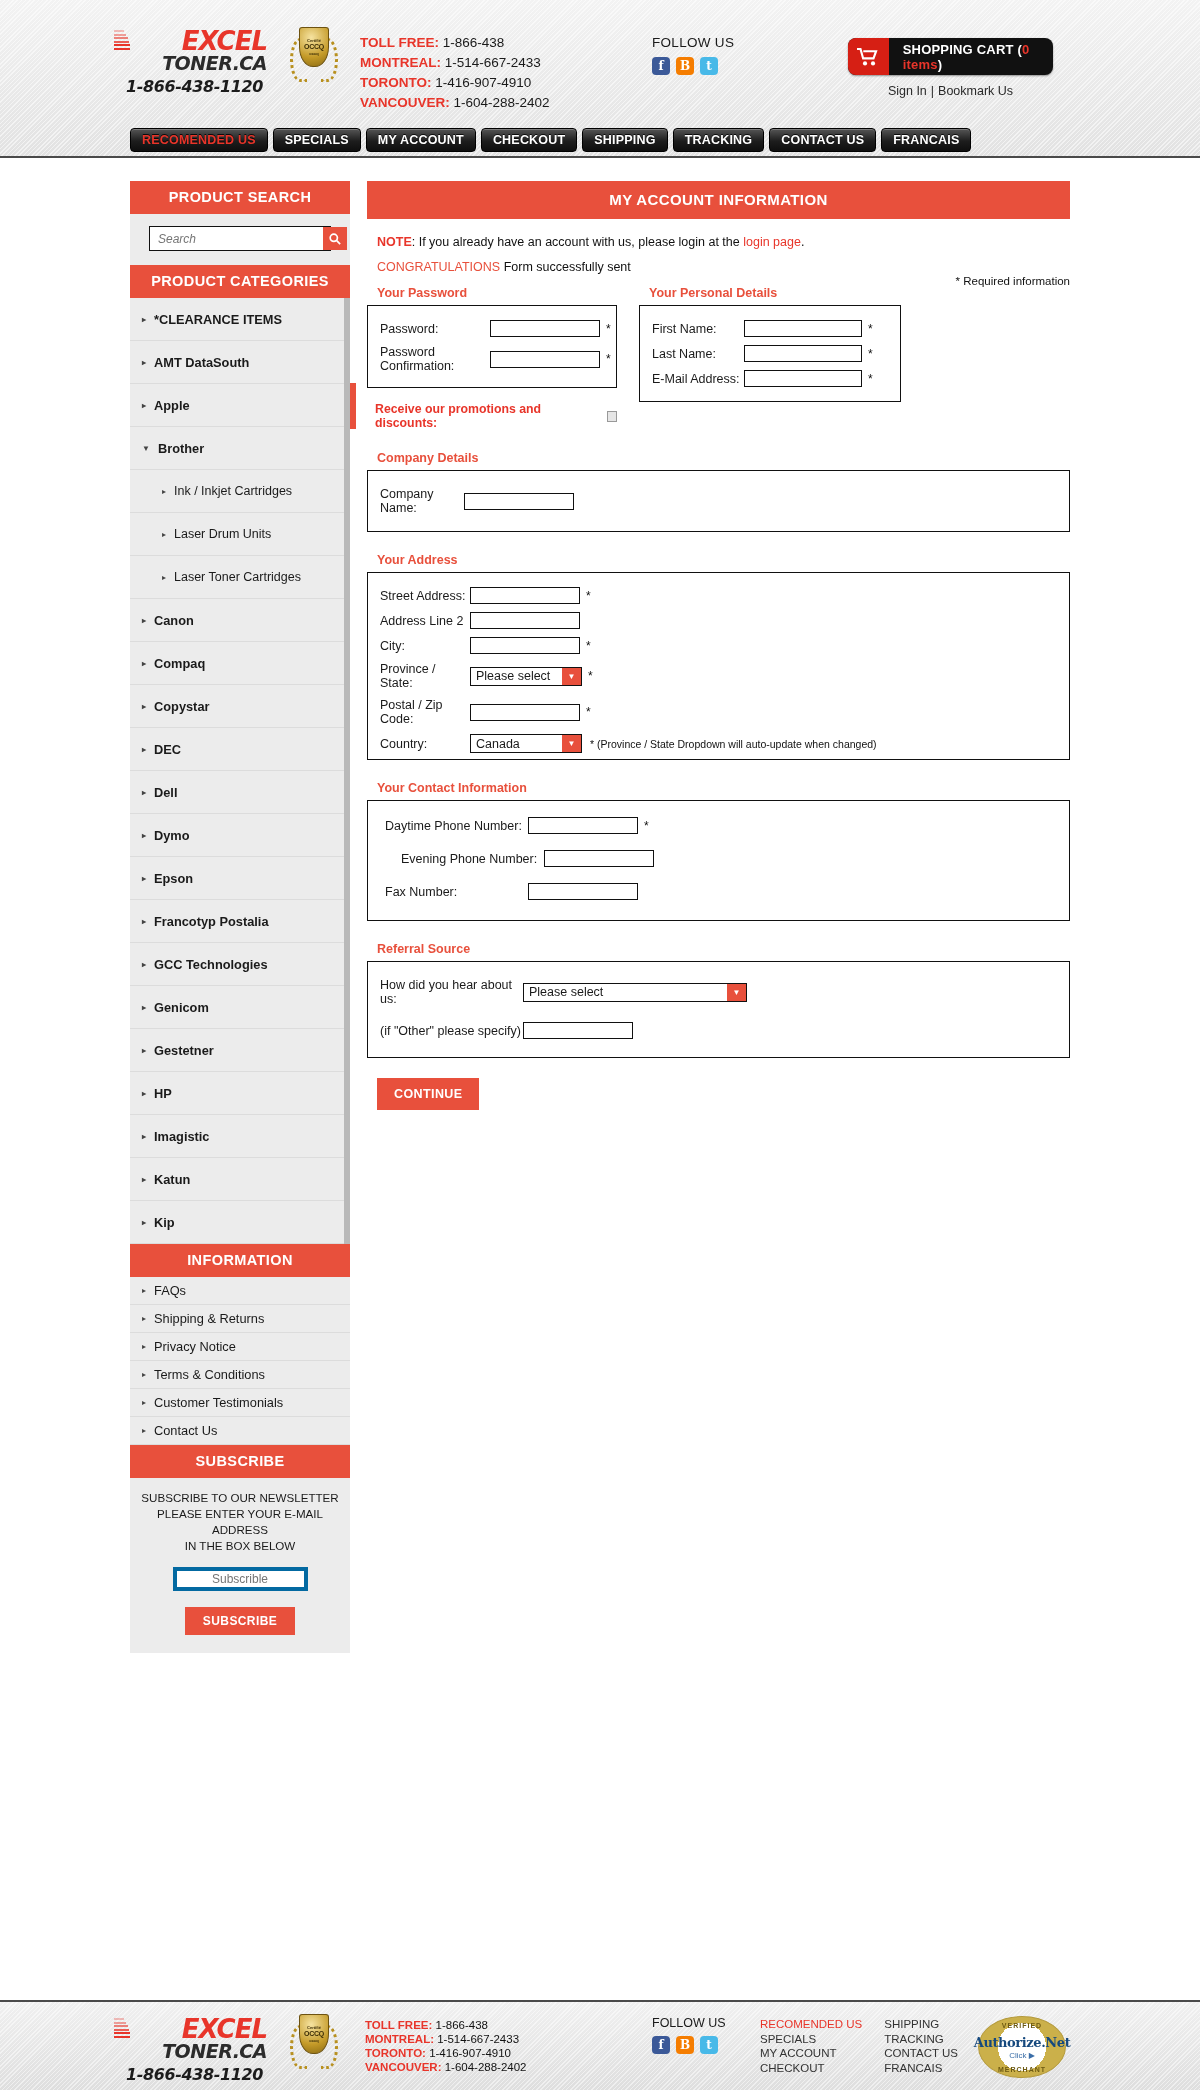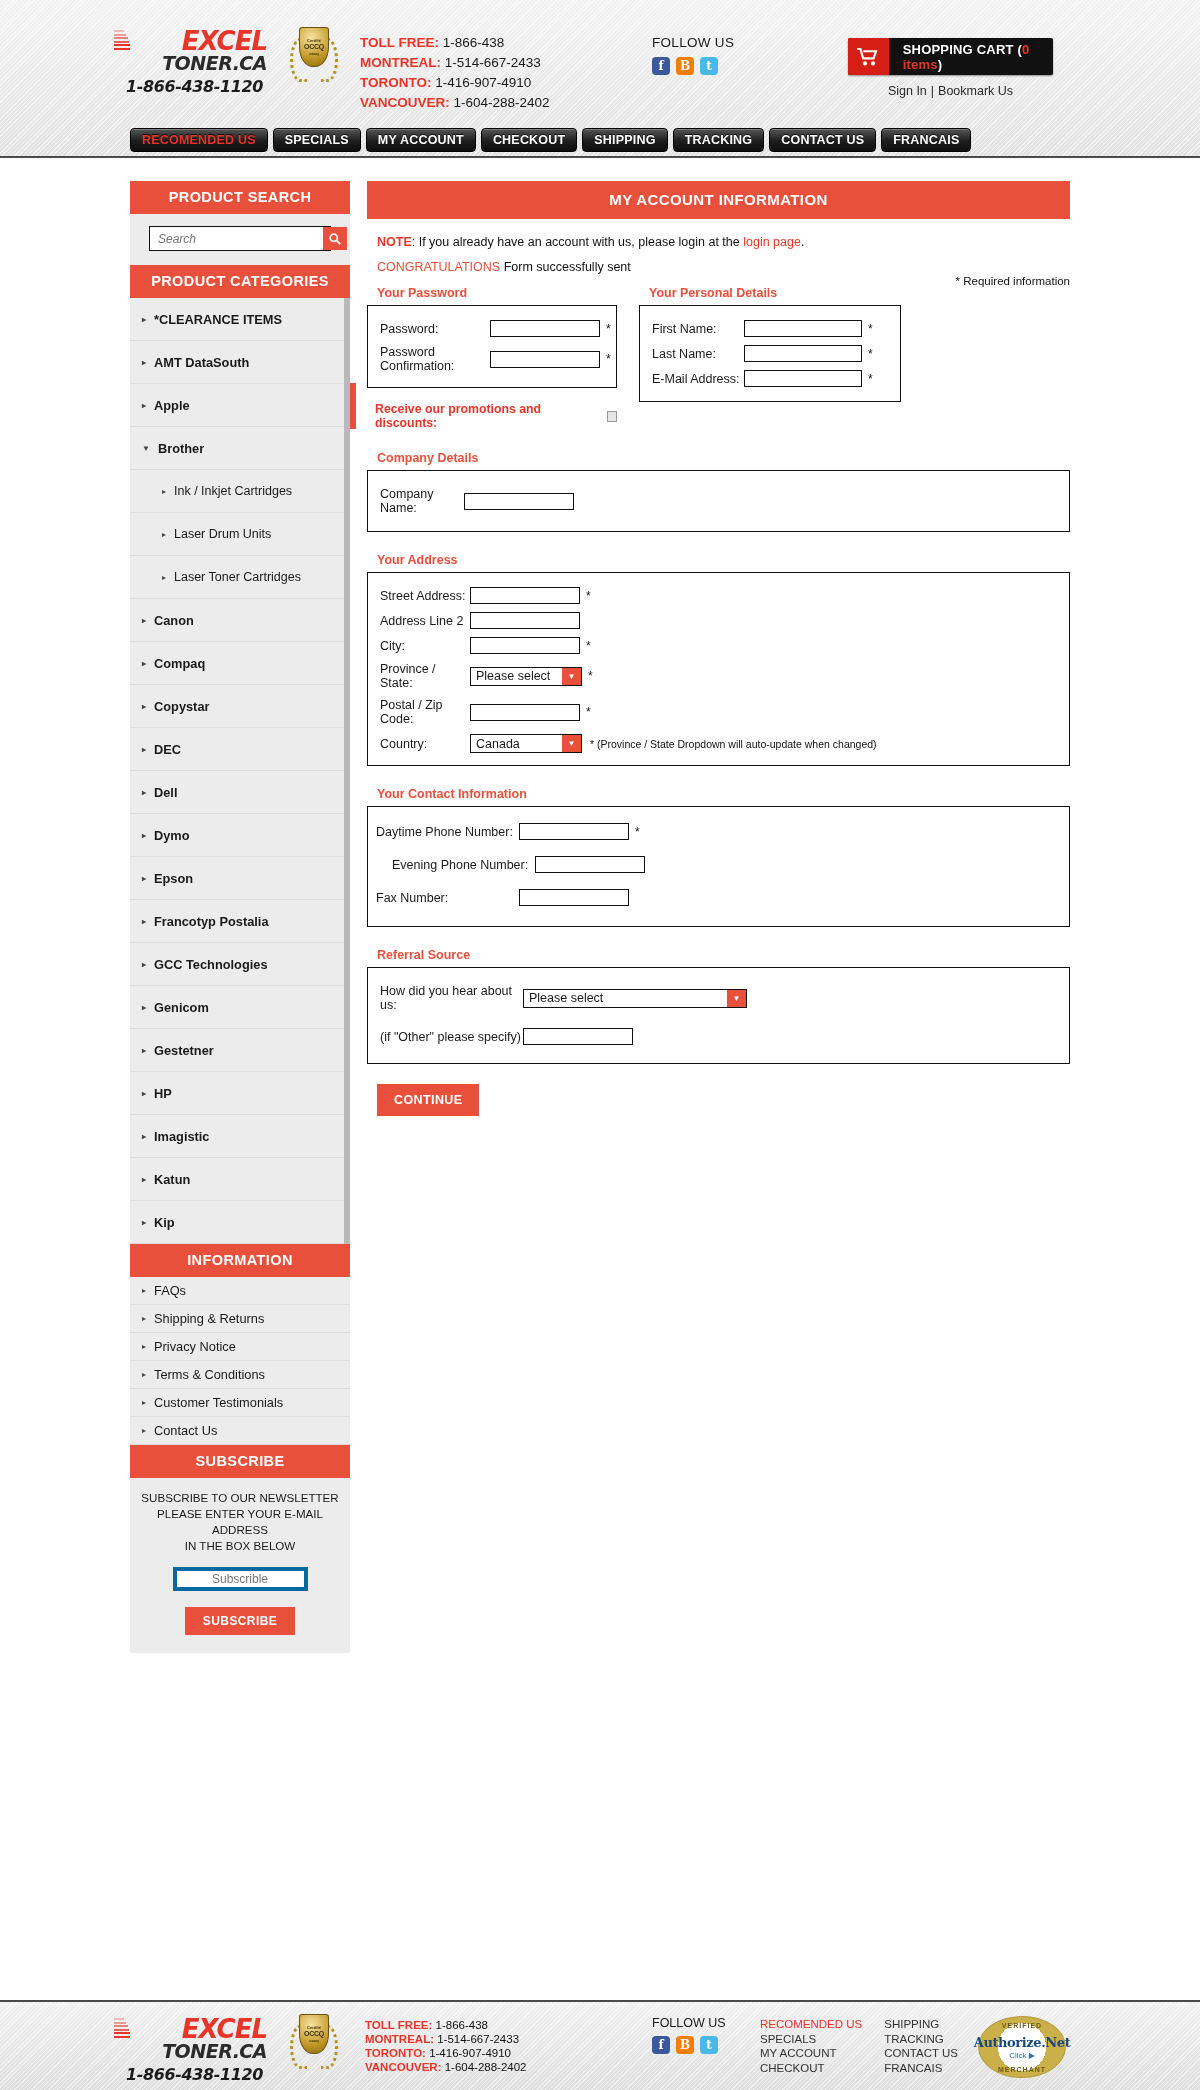--- a/index.html
+++ b/index.html
@@ -79,21 +79,21 @@
     width:18px; height:18px; border-radius:4px; color:#fff; font-weight:bold;
     font-size:12px; display:flex; align-items:center; justify-content:center;
     font-family:"DejaVu Serif", serif;
   }
   .soc .fb { background:#3b5998; }
   .soc .bl { background:#f57d00; }
   .soc .tw { background:#48b9e8; }
 
   .cart {
     position:absolute; left:848px; top:38px; width:205px; height:37px;
-    background:#111; border-radius:2px; display:flex; align-items:center;
+    background:#111; border-radius:8px; display:flex; align-items:center;
     box-shadow:0 1px 2px rgba(0,0,0,.4);
     overflow:hidden;
   }
   .cart-ico {
     width:46px; height:37px; background:#d61f14; display:flex;
     align-items:center; justify-content:center;
   }
   .cart-ico svg{ display:block; }
   .cart-txt { color:#fff; font-size:13px; font-weight:bold; padding-left:14px; letter-spacing:.2px;}
   .cart-txt .cnt { color:#e8352a; }
@@ -542,21 +542,21 @@
           <div class="frow" style="margin:0">
             <div class="flab" style="width:84px">Company Name:</div>
             <input class="fin" style="width: 110px;">
           </div>
         </div>
       </div>
 
       
       <div style="margin-top:21px">
         <div class="sect-title">Your Address</div>
-        <div class="fbox" style="padding:12px 0 10px 12px">
+        <div class="fbox" style="padding:12px 0 4px 12px">
           <div class="frow">
             <div class="flab" style="width:90px">Street Address:</div>
             <input class="fin" style="width: 110px;">
             <span class="star">*</span>
           </div>
           <div class="frow">
             <div class="flab" style="width:90px">Address Line 2</div>
             <input class="fin" style="width: 110px;">
           </div>
           <div class="frow">
@@ -584,21 +584,21 @@
               <span class="arrbox">▼</span>
             </div>
             <span class="hint">* (Province / State Dropdown will auto-update when changed)</span>
           </div>
         </div>
       </div>
 
       
       <div style="margin-top:21px">
         <div class="sect-title">Your Contact Information</div>
-        <div class="fbox" style="padding:16px 0 20px 8px">
+        <div class="fbox" style="padding:16px 0 20px 17px">
           <div class="frow" style="margin:0 0 16px">
             <div class="flab" style="width:143px">Daytime Phone Number:</div>
             <input class="fin" style="width: 110px;">
             <span class="star">*</span>
           </div>
           <div class="frow" style="margin:0 16px 16px">
             <div class="flab" style="width:143px">Evening Phone Number:</div>
             <input class="fin" style="width: 110px;">
           </div>
           <div class="frow" style="margin:0">

